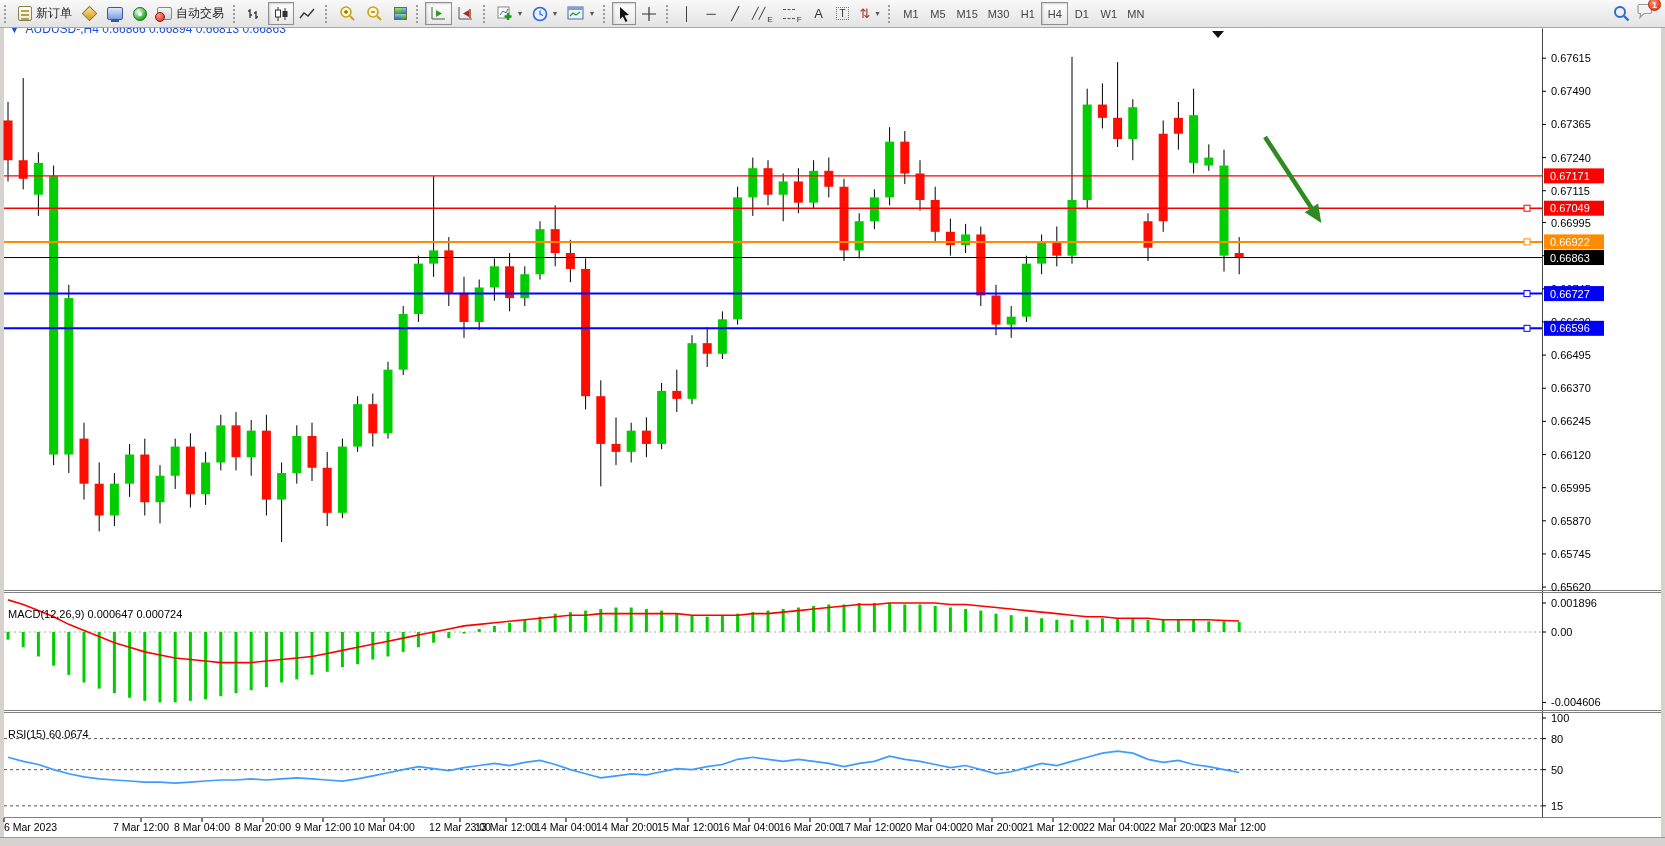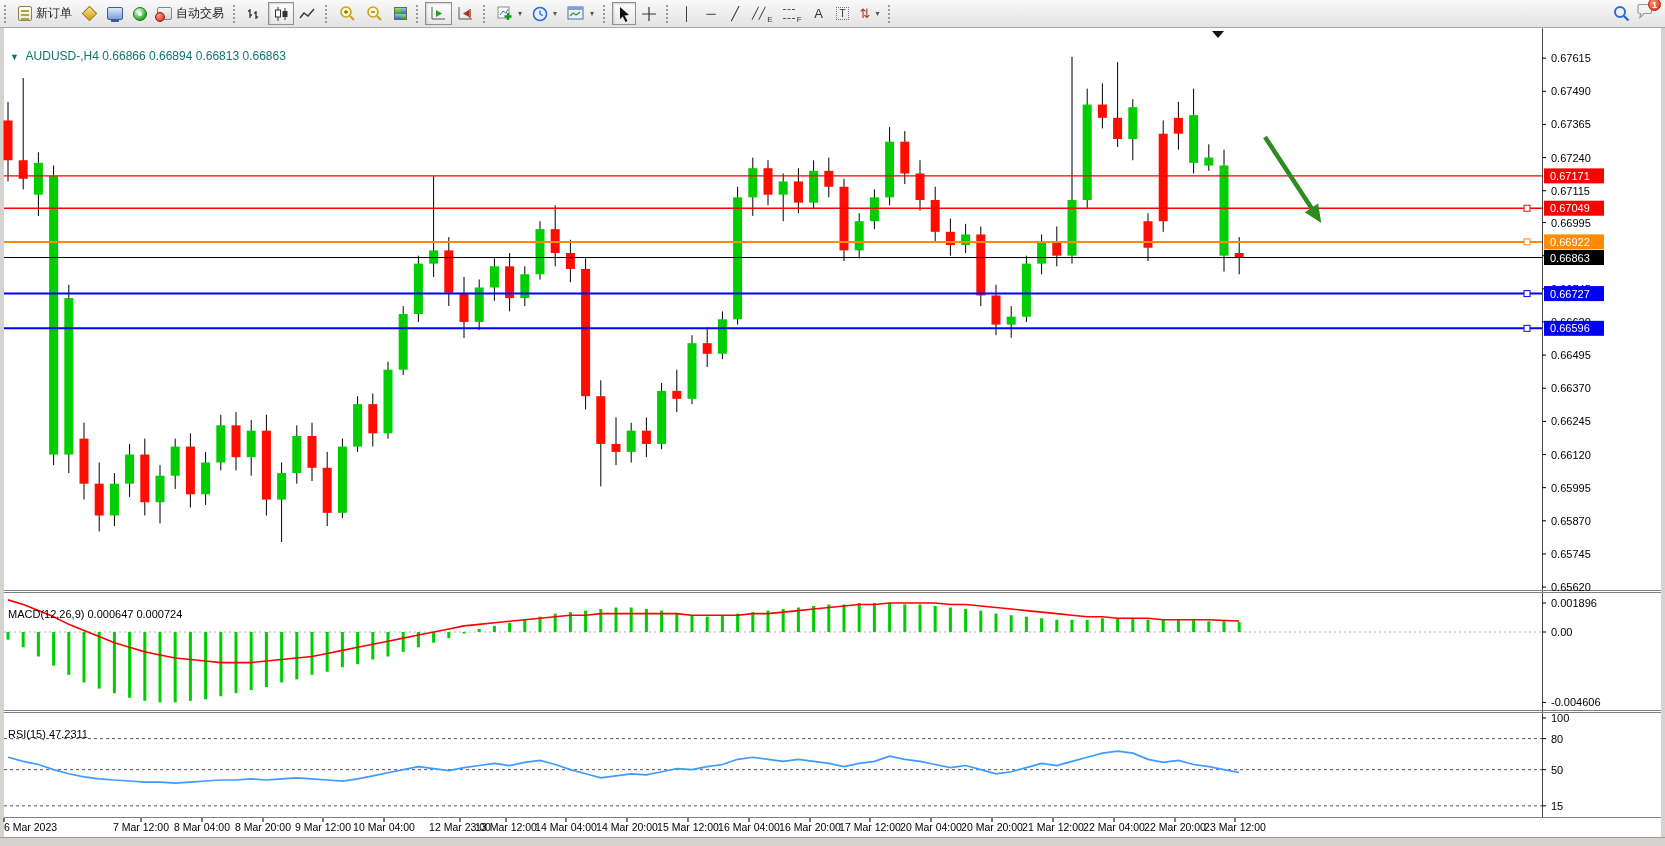--- a/index.html
+++ b/index.html
@@ -50,21 +50,21 @@
   .sub { font-size:8px; color:#333; margin-left:-2px; align-self:flex-end; }
   .ic-fibo { width:12px; height:10px; border-top:1px dashed #555; border-bottom:1px dashed #555;
     background:linear-gradient(#0000 45%, #555 45%, #555 55%, #0000 55%); background-size:3px 100%; }
   .ic-labelT { border:1px dotted #777; padding:0 2px; font-size:10px; color:#333; }
   .tb-right { margin-left:auto; display:flex; align-items:center; gap:6px; padding-right:8px; }
   .badge { position:absolute; right:-6px; top:-5px; width:13px; height:13px; border-radius:50%;
     background:radial-gradient(circle at 35% 30%, #ff8a70, #e03010); color:#fff; font-size:9px;
     font-weight:bold; display:flex; align-items:center; justify-content:center; border:1px solid #b02000; }
 
   
-  .chart-title { position:absolute; left:10px; top:49px; font-size:12px; color:#0f766e; z-index:4; }
+  .chart-title { position:absolute; left:10px; top:22px; font-size:12px; color:#1d4ed8; z-index:4; }
   .chart-title .tri { font-size:9px; margin-right:4px; }
   .ind-label { position:absolute; left:8px; font-size:11px; color:#000; z-index:4;margin-top:12px; }
   #macd-label { top:596px; }
   #rsi-label { top:716px; }
 
   svg#cv { position:absolute; left:0; top:0; z-index:1; }
   text.ax { font:11px "Liberation Sans",sans-serif; fill:#000; }
   text.ax.wht { fill:#fff; }
   text.dt { font:10.5px "Liberation Sans",sans-serif; fill:#000; }
 </style>
@@ -214,20 +214,31 @@
     </button>
     <button class="btn">
       <span class="ic-labelT">T</span>
     </button>
     <button class="btn">
       <span class="glyph" style="color:#b03020">⇅</span>
       <span class="dd">▾</span>
     </button>
 
     <div class="sep"></div>
+    <div id="tf-group" style="display:flex">
+        <button class="btn tf">M1</button>
+        <button class="btn tf">M5</button>
+        <button class="btn tf">M15</button>
+        <button class="btn tf">M30</button>
+        <button class="btn tf">H1</button>
+        <button class="btn tf sel">H4</button>
+        <button class="btn tf">D1</button>
+        <button class="btn tf">W1</button>
+        <button class="btn tf">MN</button>
+      </div>
 
     <div class="tb-right">
       <svg width="17" height="17">
         <circle cx="7" cy="7" r="5" fill="none" stroke="#2a6bd4" stroke-width="2"></circle>
         <line x1="11" y1="11" x2="15.5" y2="15.5" stroke="#2a6bd4" stroke-width="2.4"></line>
       </svg>
       <span style="position:relative; display:inline-block">
         <svg width="19" height="17">
           <path d="M2 3 Q2 1.5 3.5 1.5 H14 Q15.5 1.5 15.5 3 V9 Q15.5 10.5 14 10.5 H8 L4 14.5 L4.6 10.5 H3.5 Q2 10.5 2 9 Z" fill="#f2f2f2" stroke="#9a9a9a" stroke-width="1.2"></path>
         </svg>
@@ -245,21 +256,21 @@
     <span>0.66863</span>
   </div>
 
   <div class="ind-label" id="macd-label">
     <span>MACD(12,26,9)</span>
     <span>0.000647</span>
     <span>0.000724</span>
   </div>
   <div class="ind-label" id="rsi-label">
     <span>RSI(15)</span>
-    <span>47.2311</span>
+    <span>60.0674</span>
   </div>
 
   <svg id="cv" width="1665" height="846">
 
     <rect x="0" y="28" width="4" height="818" fill="#d6d3ce"></rect>
     <rect x="1661" y="28" width="4" height="818" fill="#d6d3ce"></rect>
     <rect x="0" y="837" width="1665" height="9" fill="#d6d3ce"></rect>
     <line x1="0" y1="837.5" x2="1665" y2="837.5" stroke="#9a9a9a"></line>
 
     <line x1="1542.5" y1="28.5" x2="1542.5" y2="817.5" stroke="#444"></line>

